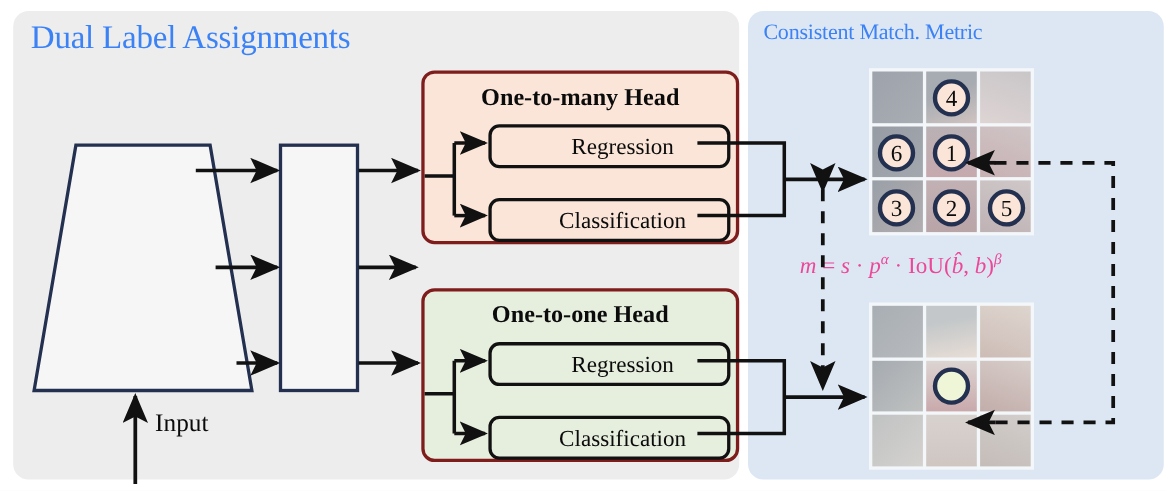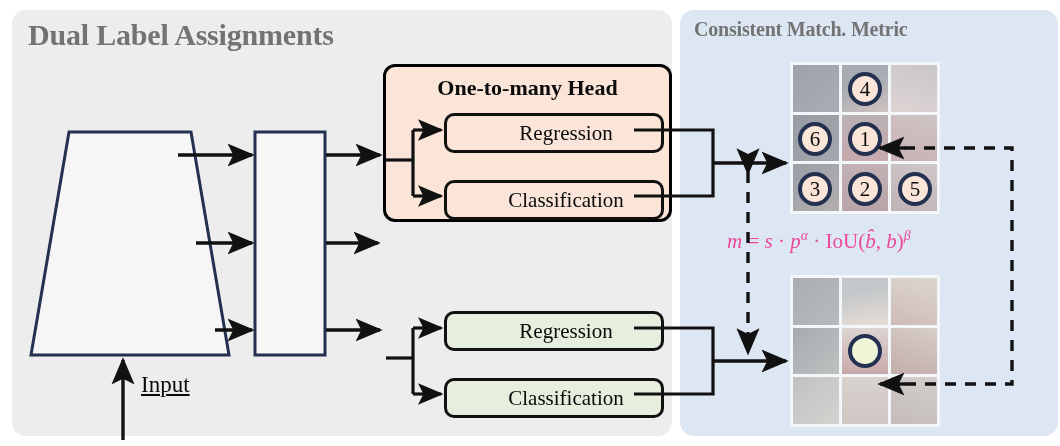--- a/index.html
+++ b/index.html
@@ -3,44 +3,44 @@
 <meta charset="utf-8">
 <style>
   html,body{margin:0;padding:0;background:#ffffff;}
   body{width:1060px;height:446px;font-family:"Liberation Serif",serif;}
   #stage{position:relative;width:1060px;height:446px;overflow:hidden;background:#ffffff;}
 
   .panel{position:absolute;border-radius:14px;}
   #left-panel{left:12px;top:10px;width:660px;height:426px;background:#ededed;}
   #right-panel{left:680px;top:10px;width:378px;height:426px;background:#dde7f3;}
 
-  .panel-title{position:absolute;font-weight:bold;color:#737373;letter-spacing:-0.2px;
+  .panel-title{position:absolute;font-weight:normal;color:#3b82f6;letter-spacing:-0.2px;
                font-family:"Liberation Serif",serif;white-space:nowrap;}
   #left-title{left:28px;top:18px;font-size:30px;}
   #right-title{left:694px;top:18px;font-size:20px;}
 
   svg.layer{position:absolute;left:0;top:0;width:1060px;height:446px;pointer-events:none;}
 
-  .headbox{position:absolute;border:3px solid #000000;border-radius:12px;}
+  .headbox{position:absolute;border:3px solid #7f1d1d;border-radius:12px;}
   #head-many{left:383px;top:64px;width:283px;height:152px;background:#fae5d8;}
   #head-one{left:383px;top:262px;width:283px;height:152px;background:#e6eede;}
   .head-title{position:absolute;left:0;right:0;top:8px;text-align:center;font-weight:bold;font-size:22px;color:#0b0b0b;}
 
   .subbox{position:absolute;border:3px solid #111;border-radius:10px;height:34px;
           display:flex;align-items:center;justify-content:center;font-size:21px;color:#0b0b0b;padding-left:24px;}
   #many-reg{left:444px;top:113px;width:190px;background:#fae5d8;}
   #many-cls{left:444px;top:180px;width:190px;background:#fae5d8;}
   #one-reg{left:444px;top:311px;width:190px;background:#e6eede;}
   #one-cls{left:444px;top:378px;width:190px;background:#e6eede;}
 
   #backbone-label{position:absolute;left:32px;top:218px;width:200px;text-align:center;
                   font-weight:bold;font-size:27px;color:#0b0b0b;}
   #pan-label{position:absolute;left:255px;top:220px;width:70px;text-align:center;
              font-weight:bold;font-size:25px;color:#0b0b0b;}
-  #input-label{position:absolute;left:141px;top:372px;font-size:23px;color:#0b0b0b;text-decoration:underline;}
+  #input-label{position:absolute;left:141px;top:372px;font-size:23px;color:#0b0b0b;}
 
   .grid{position:absolute;width:150px;height:152px;display:grid;
         grid-template-columns:repeat(3,1fr);grid-template-rows:repeat(3,1fr);
         gap:3px;background:#f4f7fa;padding:3px;box-sizing:border-box;}
   #grid-top{left:790px;top:62px;}
   #grid-bottom{left:790px;top:275px;}
   .cell{position:relative;overflow:hidden;}
 
   .marker{position:absolute;width:34px;height:34px;border-radius:50%;
           border:4px solid #23304f;box-sizing:border-box;
@@ -110,20 +110,23 @@
       <span></span>
     </div>
 
   <div id="backbone-label">Backbone</div>
   <div id="pan-label">PAN</div>
   <div id="input-label">Input</div>
 
   <div class="headbox" id="head-many">
     <div class="head-title">One-to-many Head</div>
   </div>
+  <div class="headbox" id="head-one">
+    <div class="head-title">One-to-one Head</div>
+  </div>
 
   <div class="subbox" id="many-reg">Regression</div>
   <div class="subbox" id="many-cls">Classification</div>
   <div class="subbox" id="one-reg">Regression</div>
   <div class="subbox" id="one-cls">Classification</div>
 
   <div id="formula">
     <i>m</i>
     <span>=</span>
     <i>s</i>

